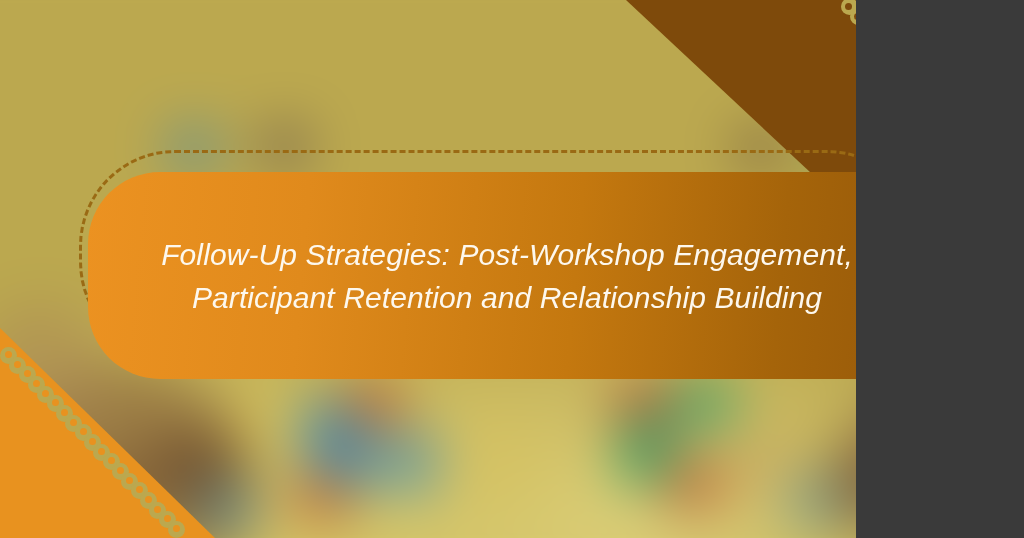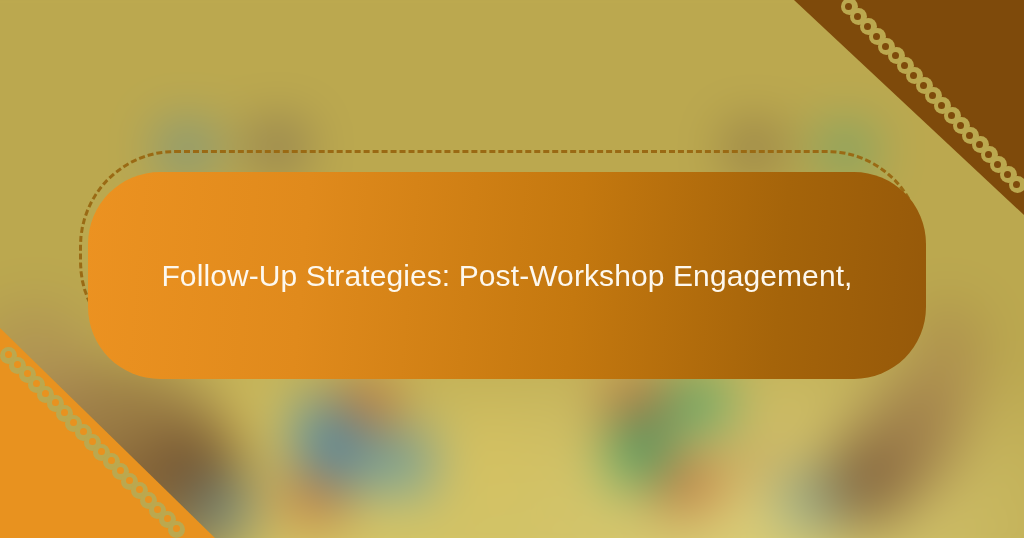--- a/index.html
+++ b/index.html
@@ -2,25 +2,26 @@
 <html><head>
 <meta charset="utf-8">
 <style>
   html, body {
     margin: 0;
     padding: 0;
     background: #3a3a3a;
   }
   #slide {
     position: relative;
-    width: 1024px;
+    width: 856px;
     height: 538px;
     overflow: hidden;
     background: #bba84f;
     font-family: "Liberation Sans", sans-serif;
+    font-style: italic;
   }
 
   
   #photo-layer {
     position: absolute;
     inset: 0;
     filter: blur(26px);
     transform: scale(1.08);
   }
   .blob {
@@ -225,16 +226,17 @@
       <div class="rail-dot" style="left: 163.667px; top: 515.333px; background: rgb(232, 146, 31);"></div>
       <div class="rail-scallop" style="left: 168px; top: 521px; background: rgb(187, 168, 79);"></div>
       <div class="rail-dot" style="left: 173px; top: 525px; background: rgb(232, 146, 31);"></div>
     </div>
 
   <div id="card-dash"></div>
 
   <div id="title-card">
     <div id="title-block">
       <div class="title-line">Follow-Up Strategies: Post-Workshop Engagement,</div>
+      <div class="title-line">Participant Retention and Relationship Building</div>
     </div>
   </div>
 
 </div>
 
 </body></html>

